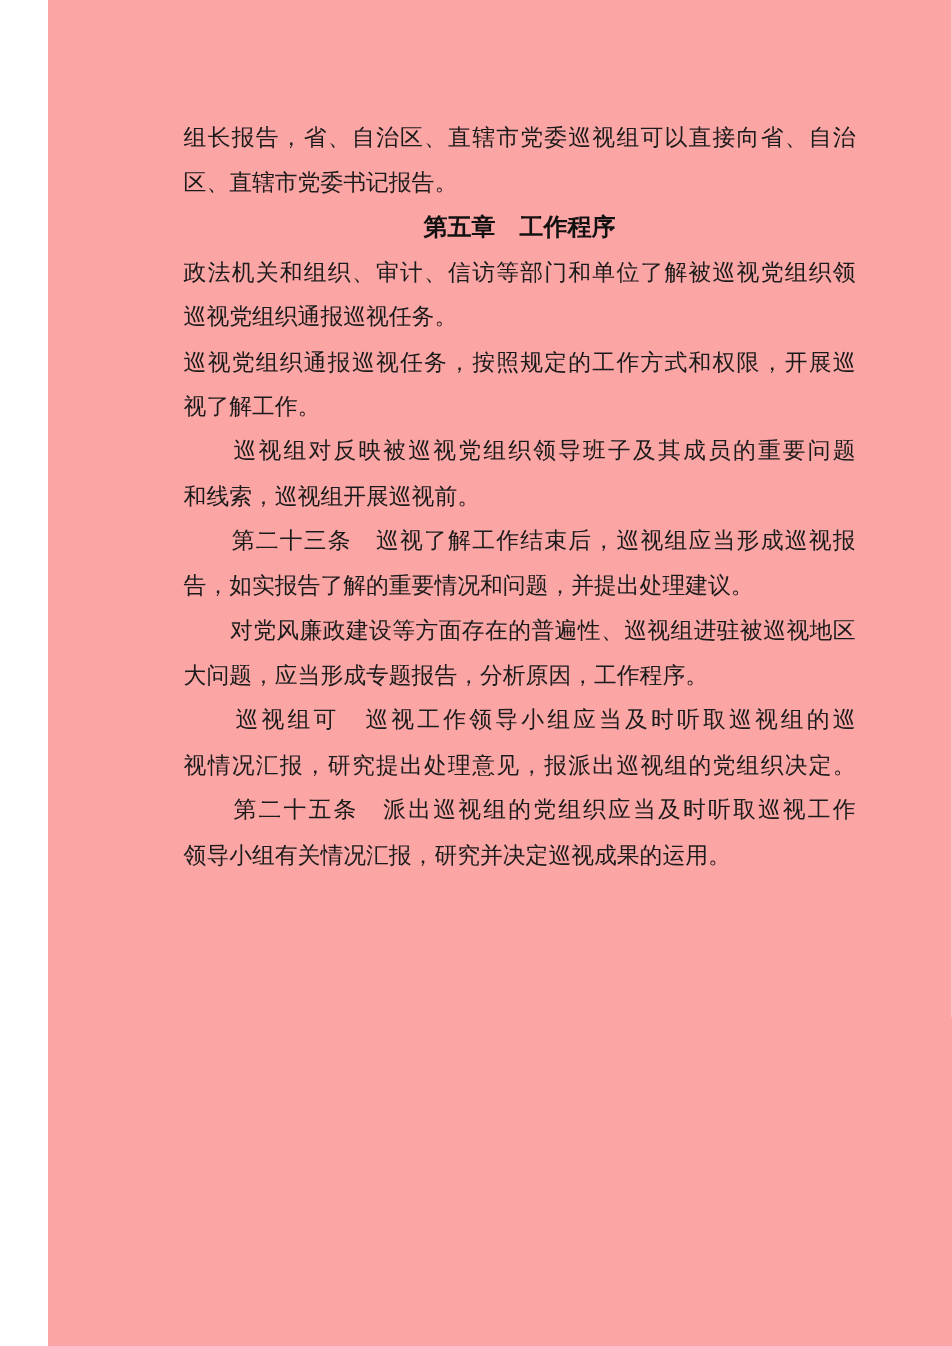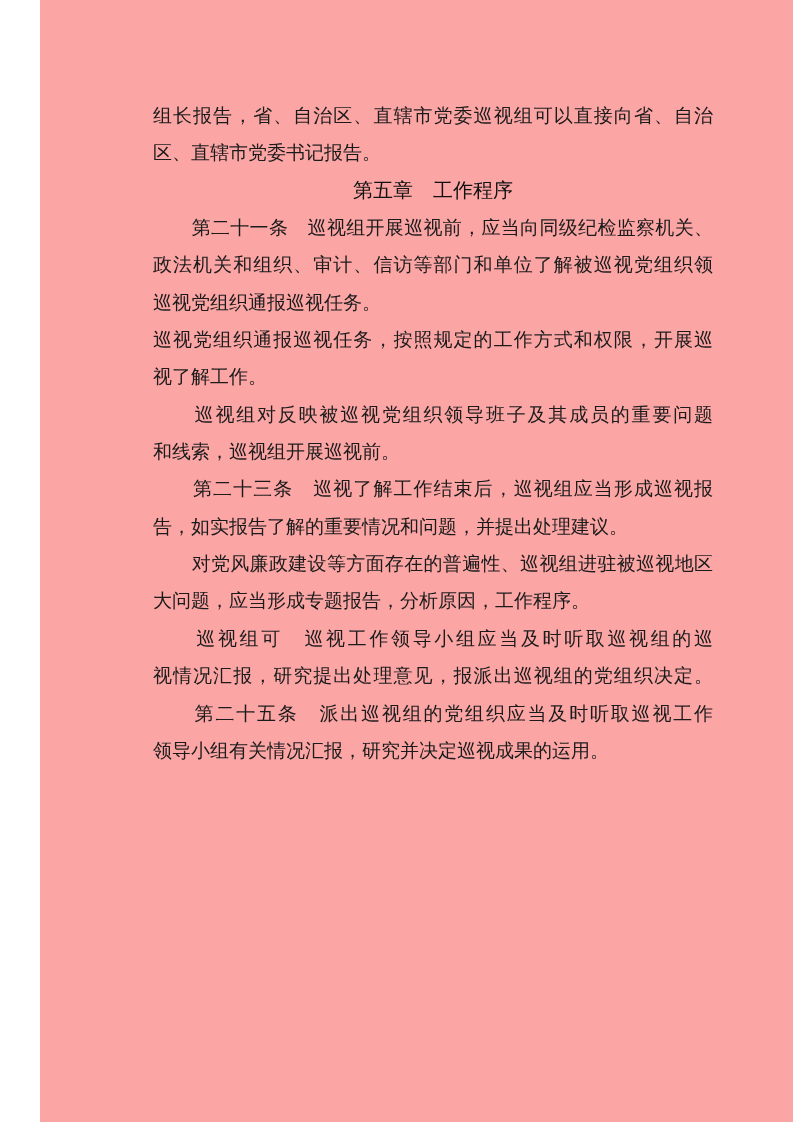--- a/index.html
+++ b/index.html
@@ -37,39 +37,38 @@
     text-align: justify;
     text-align-last: justify;
   }
   .line.short {
     text-align: center;
     text-align-last: left;
   }
   .para.heading .line {
     text-align: center;
     text-align-last: center;
-    font-weight: 400;
+    font-weight: 700;
     font-size: 20px;
     color: #111111;
   }
 </style>
 </head>
 <body>
 
 <div class="page">
   <div class="doc-body" id="doc-body">
       <div class="para body">
         <div class="line just">组长报告，省、自治区、直辖市党委巡视组可以直接向省、自治</div>
         <div class="line short">区、直辖市党委书记报告。</div>
       </div>
       <div class="para heading">
         <div class="line short">第五章　工作程序</div>
       </div>
       <div class="para body">
-        <div class="line just">　　第二十一条　巡视组开展巡视前，应当向同级纪检监察机关、</div>
         <div class="line just">政法机关和组织、审计、信访等部门和单位了解被巡视党组织领</div>
         <div class="line short">巡视党组织通报巡视任务。</div>
       </div>
       <div class="para body">
         <div class="line just">巡视党组织通报巡视任务，按照规定的工作方式和权限，开展巡</div>
         <div class="line short">视了解工作。</div>
       </div>
       <div class="para body">
         <div class="line just">　　巡视组对反映被巡视党组织领导班子及其成员的重要问题</div>
         <div class="line short">和线索，巡视组开展巡视前。</div>

